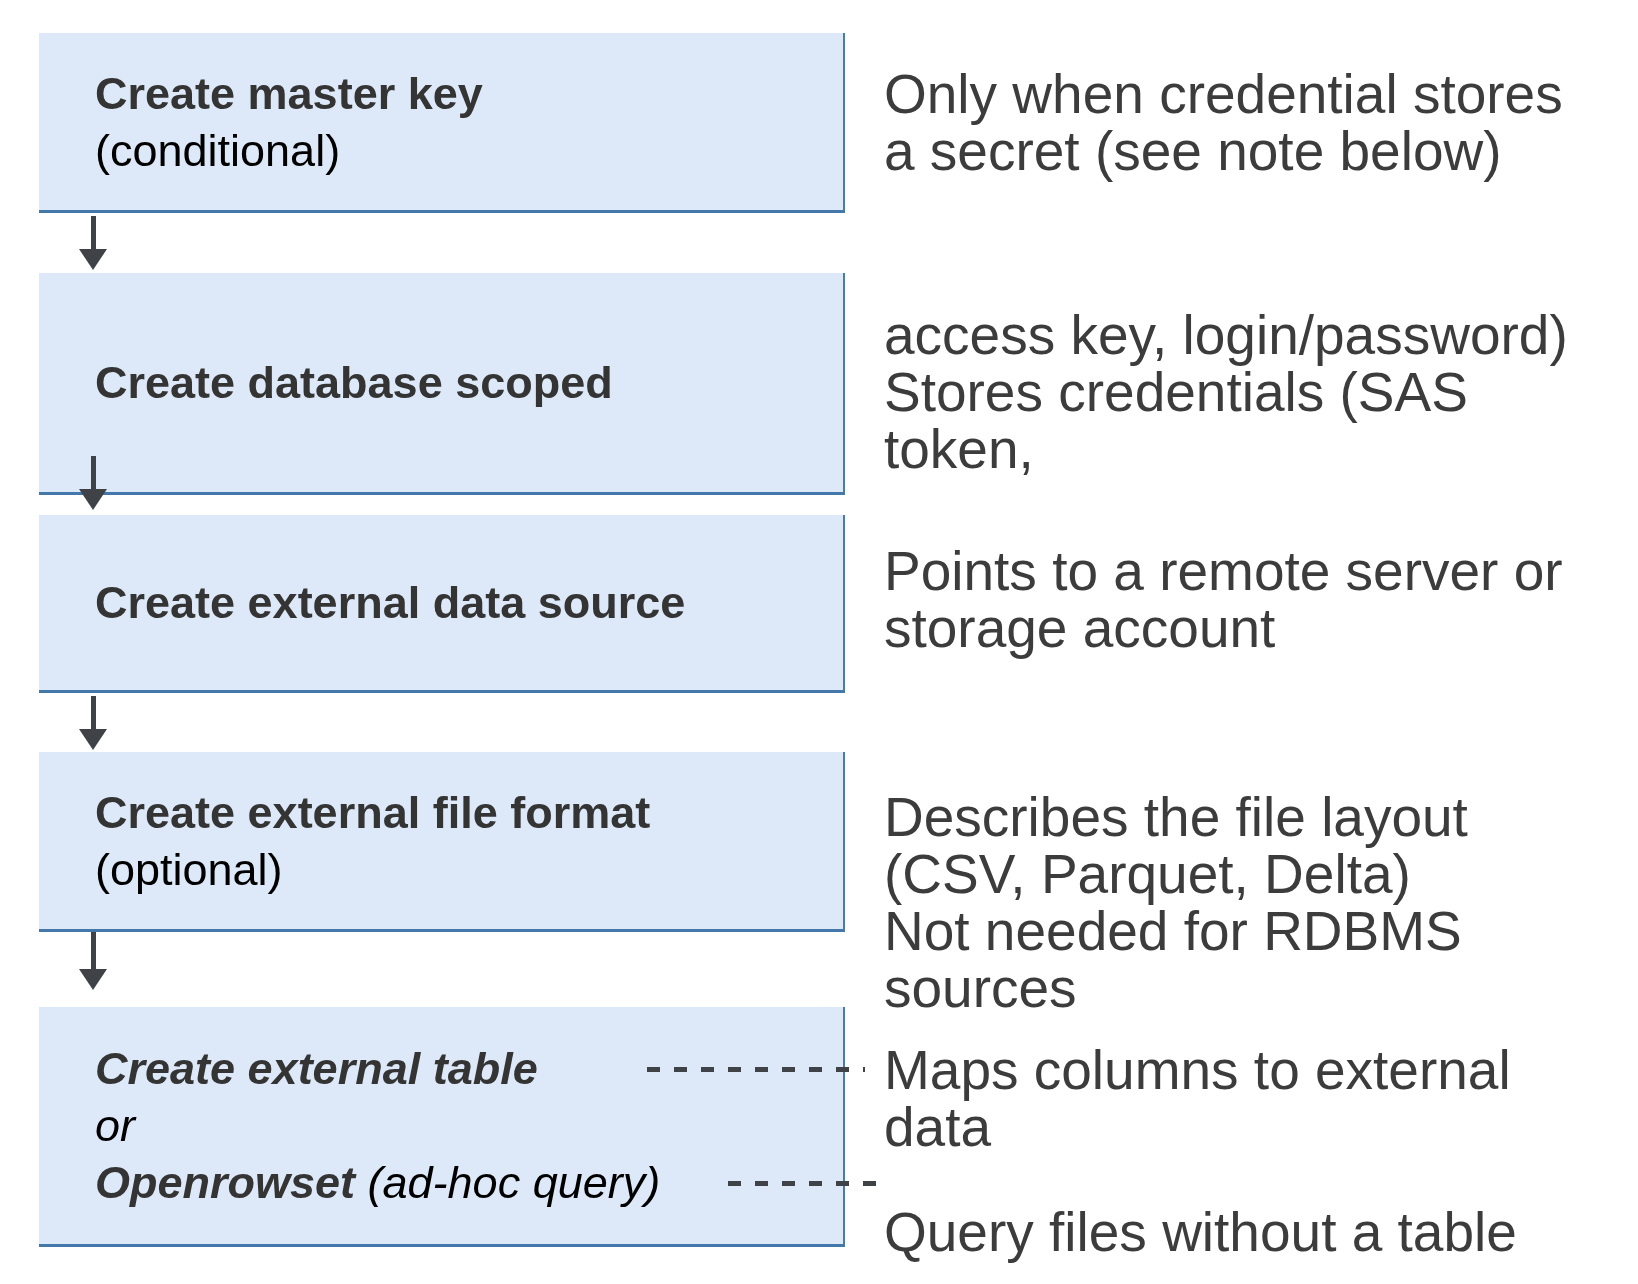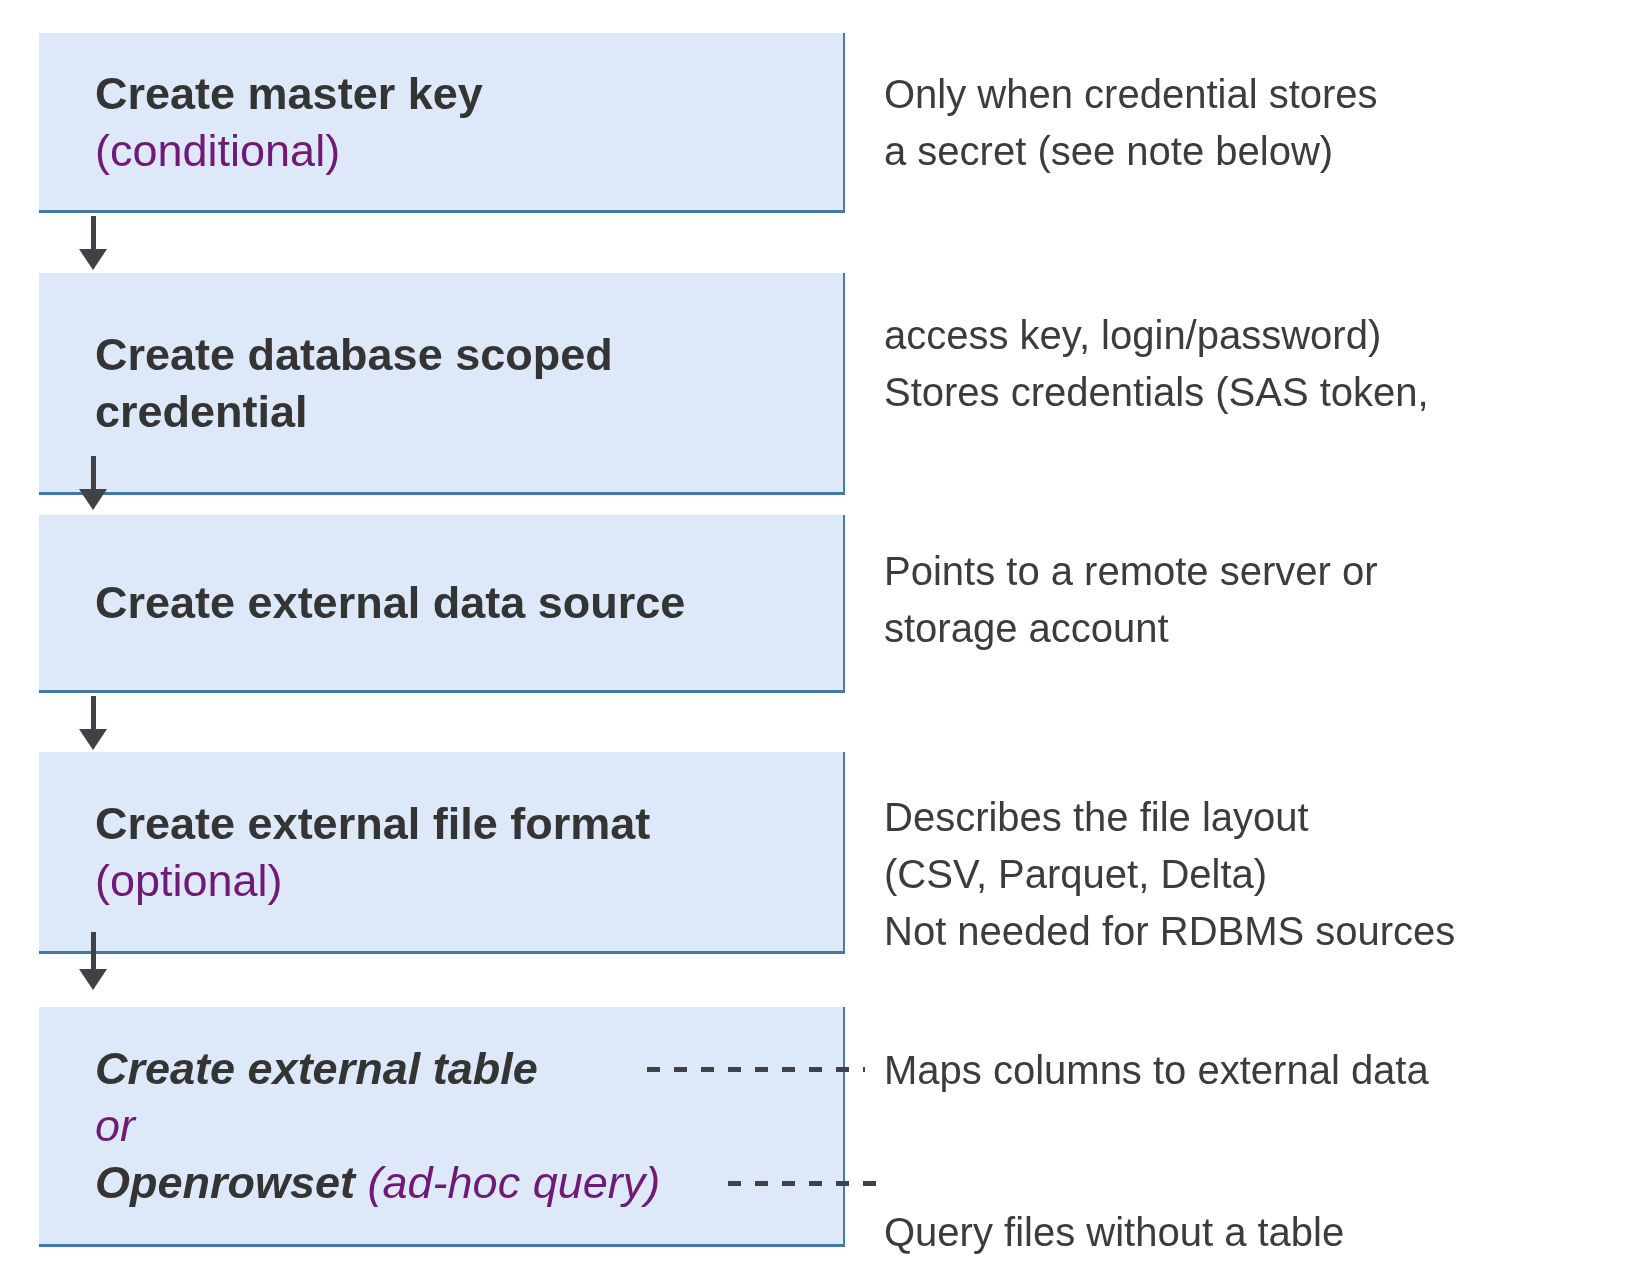--- a/index.html
+++ b/index.html
@@ -22,30 +22,30 @@
     border-right: 2px solid #4a7cab;
     border-bottom: 3px solid #4478ab;
     display: flex;
     flex-direction: column;
     justify-content: center;
     padding-left: 56px;
   }
   .box1 { top: 33px;   height: 180px; }
   .box2 { top: 273px;  height: 222px; }
   .box3 { top: 515px;  height: 178px; }
-  .box4 { top: 752px;  height: 202px; }
+  .box4 { top: 752px;  height: 180px; }
   .box5 { top: 1007px; height: 240px; font-style: italic; }
 
   .box-line {
     font-size: 45px;
     line-height: 57px;
     color: #343434;
   }
   .t-bold { font-weight: 700; }
-  .t-reg  { font-weight: 400; color: #701a75; }
+  .t-reg  { font-weight: 400; color: #000000; }
 
   
   .arrow {
     position: absolute;
     left: 79px;
     width: 28px;
   }
   .arrow .shaft {
     width: 5px;
     margin: 0 auto;
@@ -63,21 +63,21 @@
   .a3 { top: 696px; }
   .a4 { top: 932px; }
   .a1 .shaft, .a2 .shaft, .a3 .shaft { height: 33px; }
   .a4 .shaft { height: 37px; }
 
   
   .note {
     position: absolute;
     left: 884px;
     width: 710px;
-    font-size: 40px;
+    font-size: 55px;
     line-height: 57px;
     font-weight: 400;
     color: #3c3c3c;
   }
   .n1 { top: 66px; }
   .n2 { top: 307px; }
   .n3 { top: 543px; }
   .n4 { top: 761px; margin-top: 28px; }
   .n5a { top: 1042px; }
   .n5b { top: 1204px; }
@@ -101,21 +101,20 @@
     <div class="box-line t-reg">(conditional)</div>
   </div>
 
   <div class="arrow a1">
     <div class="shaft"></div>
     <div class="head"></div>
   </div>
 
   <div class="flow-box box2">
     <div class="box-line t-bold">Create database scoped</div>
-    <div class="box-line t-bold">credential</div>
   </div>
 
   <div class="arrow a2">
     <div class="shaft"></div>
     <div class="head"></div>
   </div>
 
   <div class="flow-box box3">
     <div class="box-line t-bold">Create external data source</div>
   </div>

